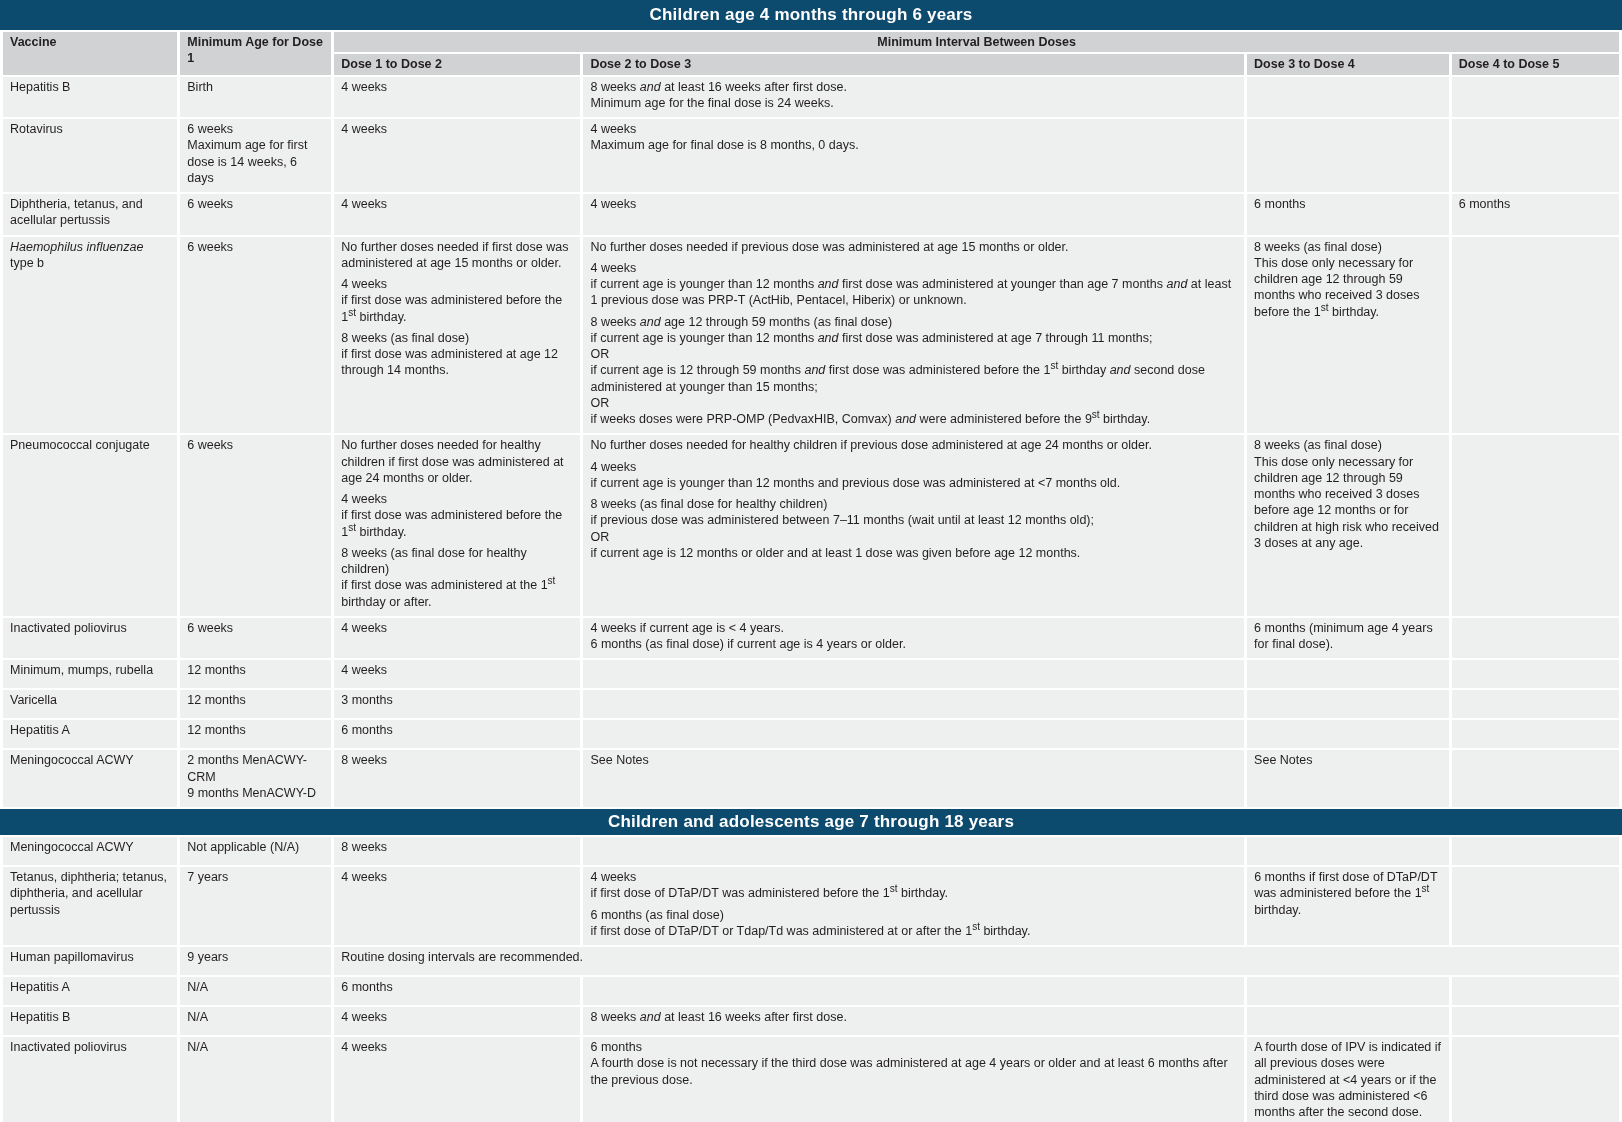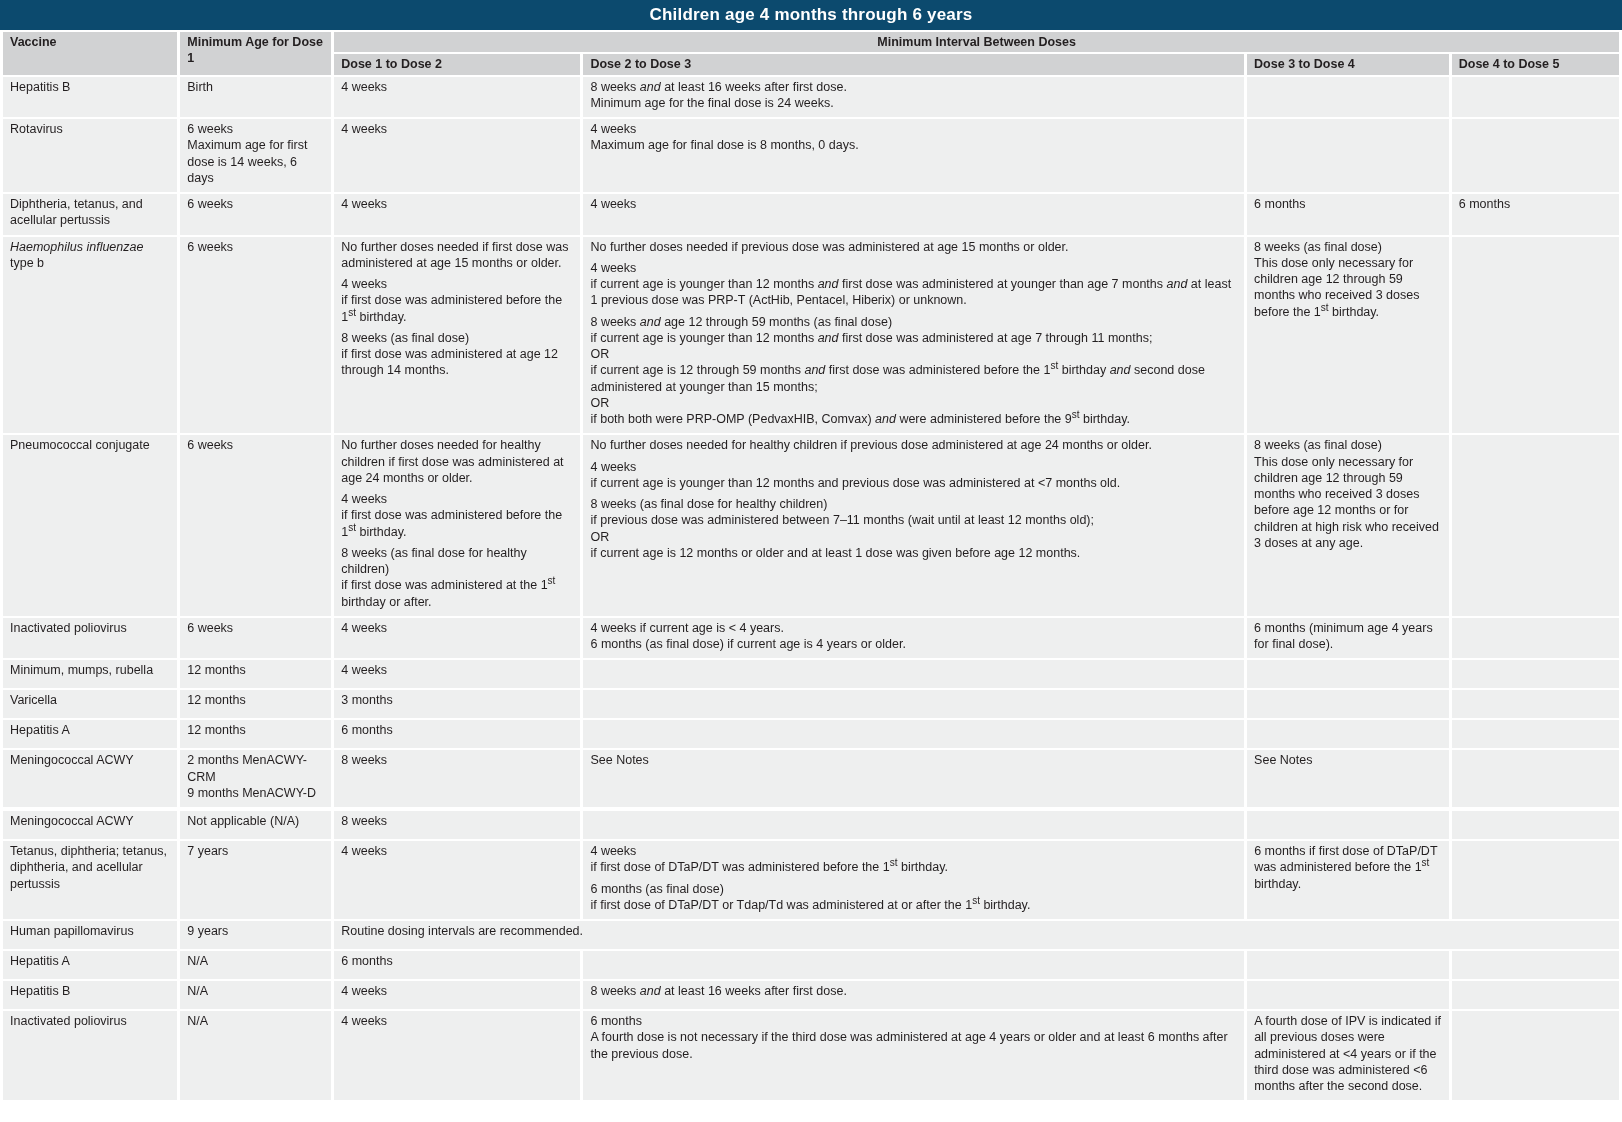--- a/index.html
+++ b/index.html
@@ -144,21 +144,21 @@
           </td>
           <td>
             <div class="para"><span class="b">No further doses needed</span><span> if previous dose was administered at age 15 months or older.</span></div>
             <div class="para lead"><span class="b">4 weeks</span></div>
             <div class="para"><span>if current age is younger than 12 months </span><span class="b i">and</span><span> first dose was administered at younger than age 7 months </span><span class="b i">and</span><span> at least 1 previous dose was PRP-T (ActHib, Pentacel, Hiberix) or unknown.</span></div>
             <div class="para lead"><span class="b">8 weeks </span><span class="b i">and</span><span class="b"> age 12 through 59 months (as final dose)</span></div>
             <div class="para"><span>if current age is younger than 12 months </span><span class="b i">and</span><span> first dose was administered at age 7 through 11 months;</span></div>
             <div class="para"><span>OR</span></div>
             <div class="para"><span>if current age is 12 through 59 months </span><span class="b i">and</span><span> first dose was administered before the 1</span><sup>st</sup><span> birthday </span><span class="b i">and</span><span> second dose administered at younger than 15 months;</span></div>
             <div class="para"><span>OR</span></div>
-            <div class="para"><span>if both both were PRP-OMP (PedvaxHIB, Comvax) </span><span class="b i">and</span><span> were administered before the 9</span><sup>st</sup><span> birthday.</span></div>
+            <div class="para"><span>if weeks doses were PRP-OMP (PedvaxHIB, Comvax) </span><span class="b i">and</span><span> were administered before the 9</span><sup>st</sup><span> birthday.</span></div>
           </td>
           <td>
             <div class="para lead"><span class="b">8 weeks (as final dose)</span></div>
             <div class="para"><span>This dose only necessary for children age 12 through 59 months who received 3 doses before the 1</span><sup>st</sup><span> birthday.</span></div>
           </td>
           <td></td>
         </tr>
         <tr>
           <td>
             <div class="para"><span>Pneumococcal conjugate</span></div>
@@ -264,20 +264,21 @@
             <div class="para"><span>See Notes</span></div>
           </td>
           <td>
             <div class="para"><span>See Notes</span></div>
           </td>
           <td></td>
         </tr>
       </tbody>
   </table>
 
+  <div class="section-bar second">Children and adolescents age 7 through 18 years</div>
 
   <table class="sched">
     <colgroup>
       <col class="c-vaccine">
         <col class="c-minage">
         <col class="c-d12">
         <col class="c-d23">
         <col class="c-d34">
         <col class="c-d45">
     </colgroup>

